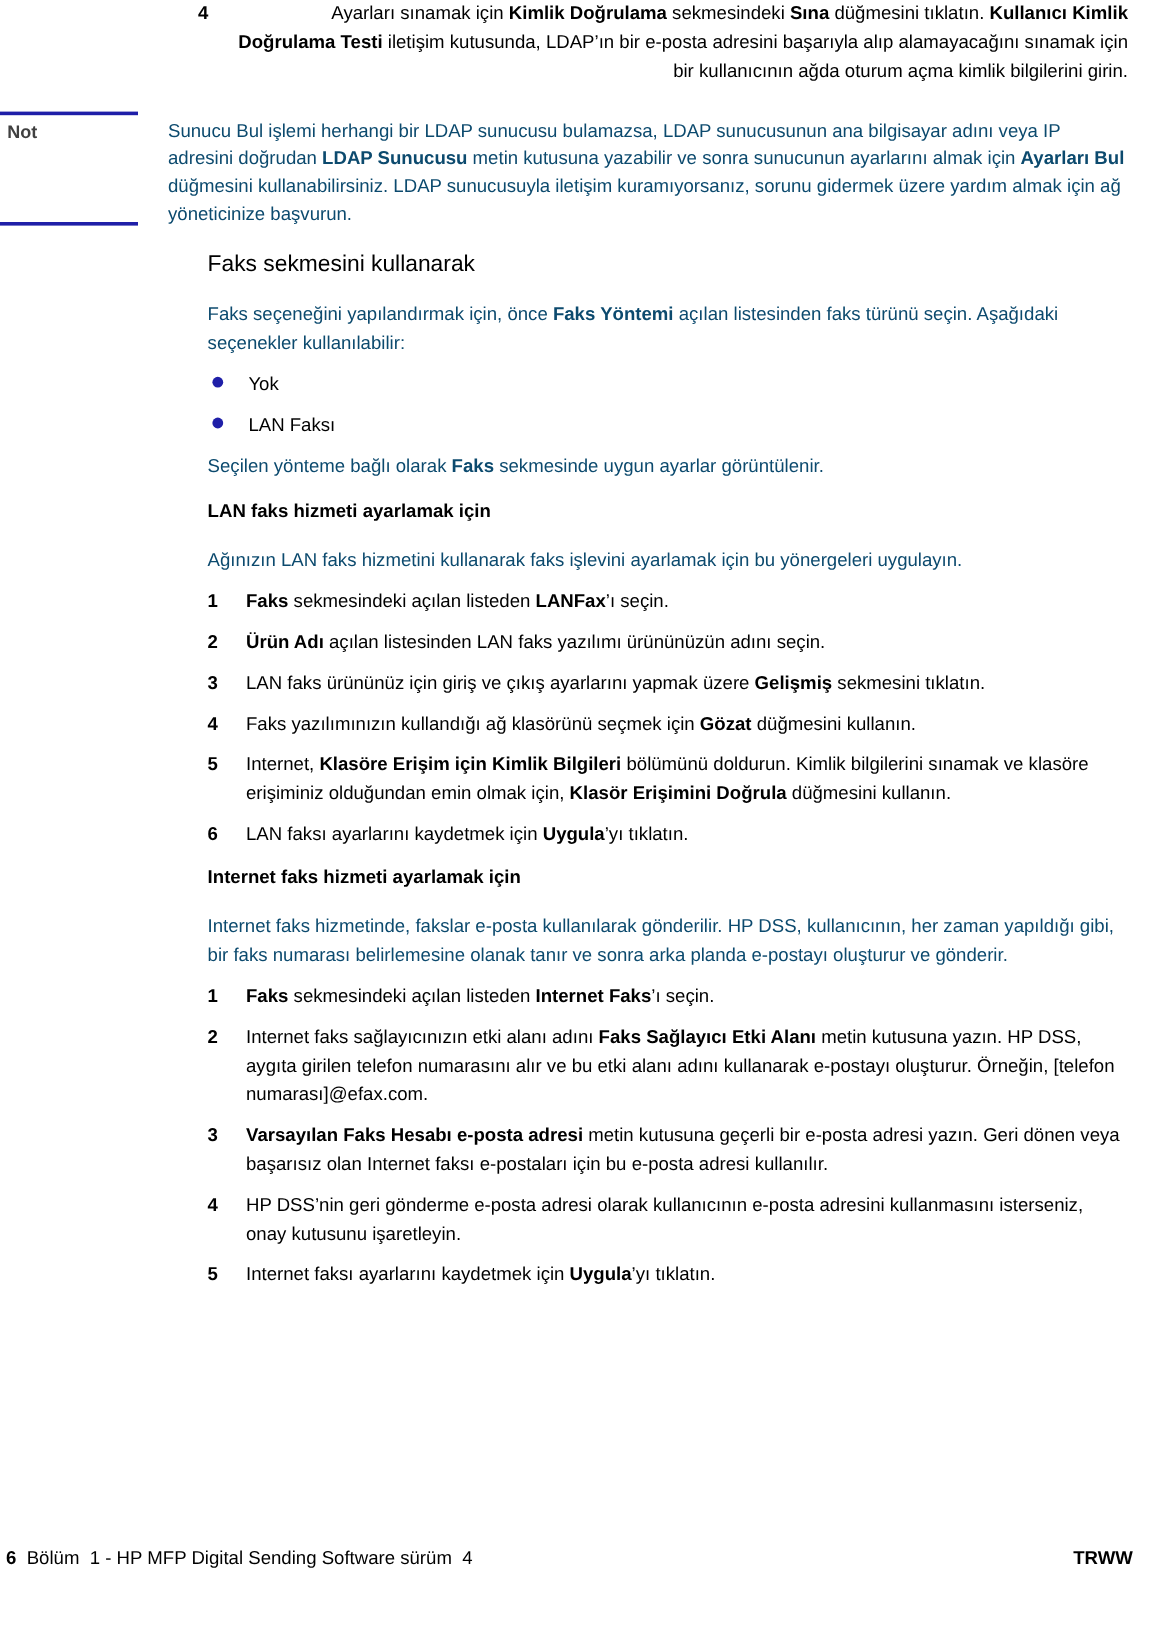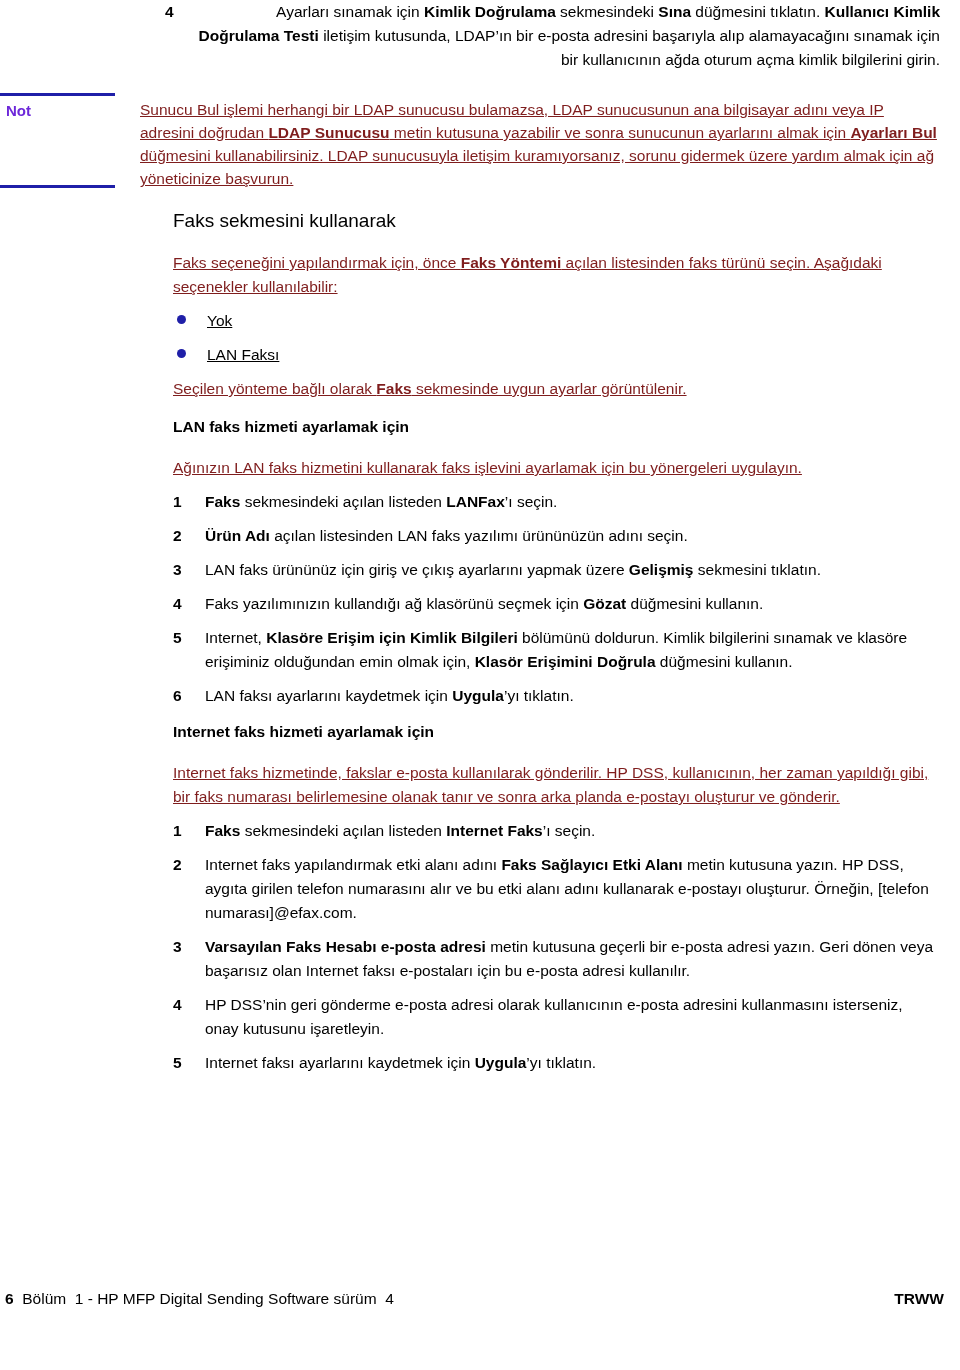--- a/index.html
+++ b/index.html
@@ -19,23 +19,22 @@
   .page {
     position: relative;
     width: 960px;
     height: 1370px;
     overflow: hidden;
   }
 
   .para {
     font-size: 15.5px;
     line-height: 24px;
-    color: #7f1d1d;
+    color: #0c4a6e;
     margin: 0;
-    text-decoration: underline;
   }
 
   b, .b { font-weight: bold; }
 
   
   .row {
     display: flex;
     align-items: flex-start;
   }
   .row-num {
@@ -45,21 +44,21 @@
     font-weight: bold;
     font-size: 15.5px;
     line-height: 24px;
   }
   .row-body {
     flex: 1 1 auto;
     font-size: 15.5px;
     line-height: 24px;
   }
 
-  .bullet-row { display: flex; align-items: flex-end; text-decoration: underline; }
+  .bullet-row { display: flex; align-items: flex-end; }
   .bullet-mark {
     width: 32px;
     flex: 0 0 32px;
     line-height: 24px;
     font-size: 15.5px;
     padding-left: 2px;
     box-sizing: border-box;
   }
   .bullet-dot {
     display: inline-block;
@@ -96,21 +95,21 @@
     background: #1f1fa8;
   }
   #note-rule-top { top: 0px; }
   #note-rule-bottom { top: 92px; }
   #note-label {
     position: absolute;
     left: 6px;
     top: 8px;
     font-size: 15px;
     font-weight: bold;
-    color: #6d28d9;
+    color: #404040;
     line-height: 20px;
   }
   #note-text {
     position: absolute;
     left: 140px;
     top: 5px;
     width: 800px;
     font-size: 15.5px;
     line-height: 23px;
   }
@@ -247,21 +246,21 @@
 
     <p class="para p-gap-s">Internet faks hizmetinde, fakslar e-posta kullanılarak gönderilir. HP DSS, kullanıcının, her zaman yapıldığı gibi, bir faks numarası belirlemesine olanak tanır ve sonra arka planda e-postayı oluşturur ve gönderir.</p>
 
     <div class="list-block">
       <div class="row">
         <div class="row-num">1</div>
         <div class="row-body"><b>Faks</b><span> sekmesindeki açılan listeden </span><b>Internet Faks</b><span>’ı seçin.</span></div>
       </div>
       <div class="row">
         <div class="row-num">2</div>
-        <div class="row-body"><span>Internet faks yapılandırmak etki alanı adını </span><b>Faks Sağlayıcı Etki Alanı</b><span> metin kutusuna yazın. HP DSS, aygıta girilen telefon numarasını alır ve bu etki alanı adını kullanarak e-postayı oluşturur. Örneğin, [telefon numarası]@efax.com.</span></div>
+        <div class="row-body"><span>Internet faks sağlayıcınızın etki alanı adını </span><b>Faks Sağlayıcı Etki Alanı</b><span> metin kutusuna yazın. HP DSS, aygıta girilen telefon numarasını alır ve bu etki alanı adını kullanarak e-postayı oluşturur. Örneğin, [telefon numarası]@efax.com.</span></div>
       </div>
       <div class="row">
         <div class="row-num">3</div>
         <div class="row-body"><b>Varsayılan Faks Hesabı e-posta adresi</b><span> metin kutusuna geçerli bir e-posta adresi yazın. Geri dönen veya başarısız olan Internet faksı e-postaları için bu e-posta adresi kullanılır.</span></div>
       </div>
       <div class="row">
         <div class="row-num">4</div>
         <div class="row-body"><span>HP DSS’nin geri gönderme e-posta adresi olarak kullanıcının e-posta adresini kullanmasını isterseniz, onay kutusunu işaretleyin.</span></div>
       </div>
       <div class="row">

